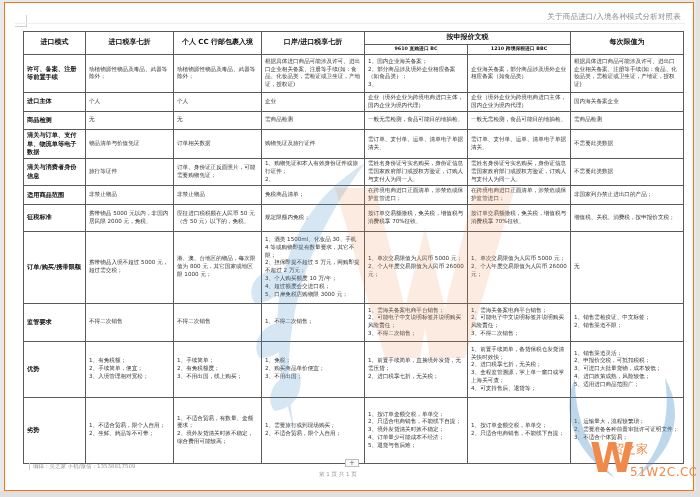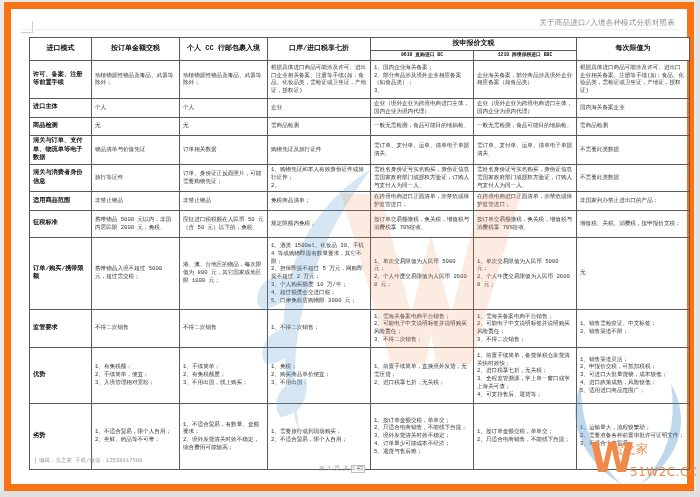--- a/index.html
+++ b/index.html
@@ -1,20 +1,20 @@
 <!DOCTYPE html>
 <html><head>
 <meta charset="utf-8">
 <style>
   * { box-sizing: border-box; margin: 0; padding: 0; }
   html, body { width: 700px; height: 497px; overflow: hidden; background: #e9e9e9; }
   body { font-family: "DejaVu Sans", "Liberation Sans", sans-serif; position: relative; }
   .page {
     position: absolute; left: 4px; top: 2px; width: 690px; height: 489px;
-    background: #ffffff; border: 7px solid #f97316; font-family: Liberation Mono, monospace;
+    background: #ffffff; border: 1px solid #f97316;
   }
   .header-text {
     position: absolute; right: 12px; top: 9px; font-size: 7.5px; color: #8a8a8a;
     letter-spacing: 0.2px;
   }
   .header-rule { position: absolute; left: 10px; right: 8px; top: 20px; border-top: 1px solid #eeeeee; }
   .corner-mark { position: absolute; left: 10px; top: 12px; width: 12px; height: 12px;
     border-right: 1px solid #cfcfcf; border-bottom: 1px solid #cfcfcf; }
   table.cmp {
     position: absolute; left: 18px; top: 28px; width: 660px;
@@ -59,21 +59,21 @@
         <col style="width:88px">
         <col style="width:88px">
         <col style="width:103px">
         <col style="width:103px">
         <col style="width:103px">
         <col style="width:113px">
     </colgroup>
     <thead>
       <tr style="height:12px">
         <th rowspan="2">进口模式</th>
-        <th rowspan="2">按订单金额交税</th>
+        <th rowspan="2">进口税享七折</th>
         <th rowspan="2">个人 CC 行邮包裹入境</th>
         <th rowspan="2">口岸/进口税享七折</th>
         <th colspan="2">按申报价文税</th>
         <th rowspan="2">每次限值为</th>
       </tr>
       <tr style="height:10px">
         <th class="sub">9610 直购进口 BC</th>
         <th class="sub">1210 跨境保税进口 BBC</th>
       </tr>
     </thead>

